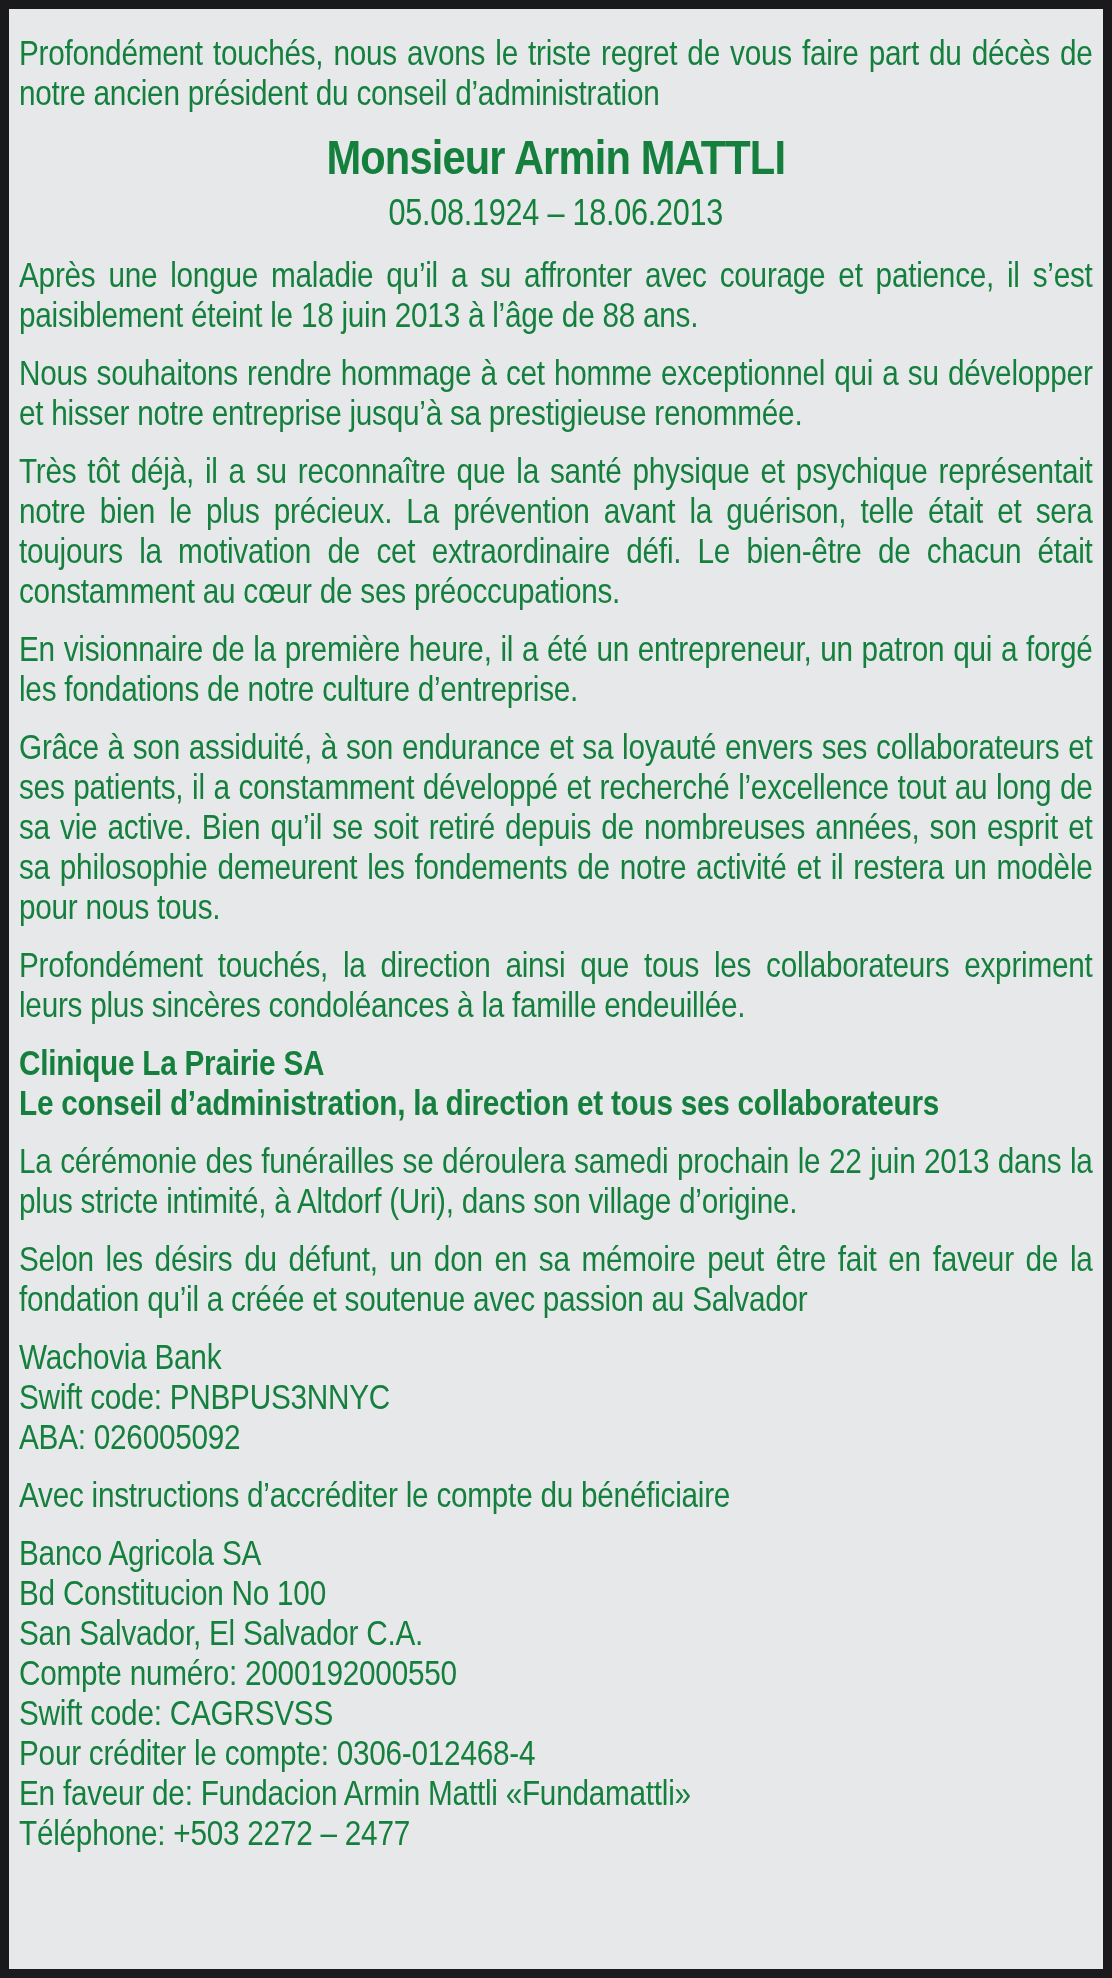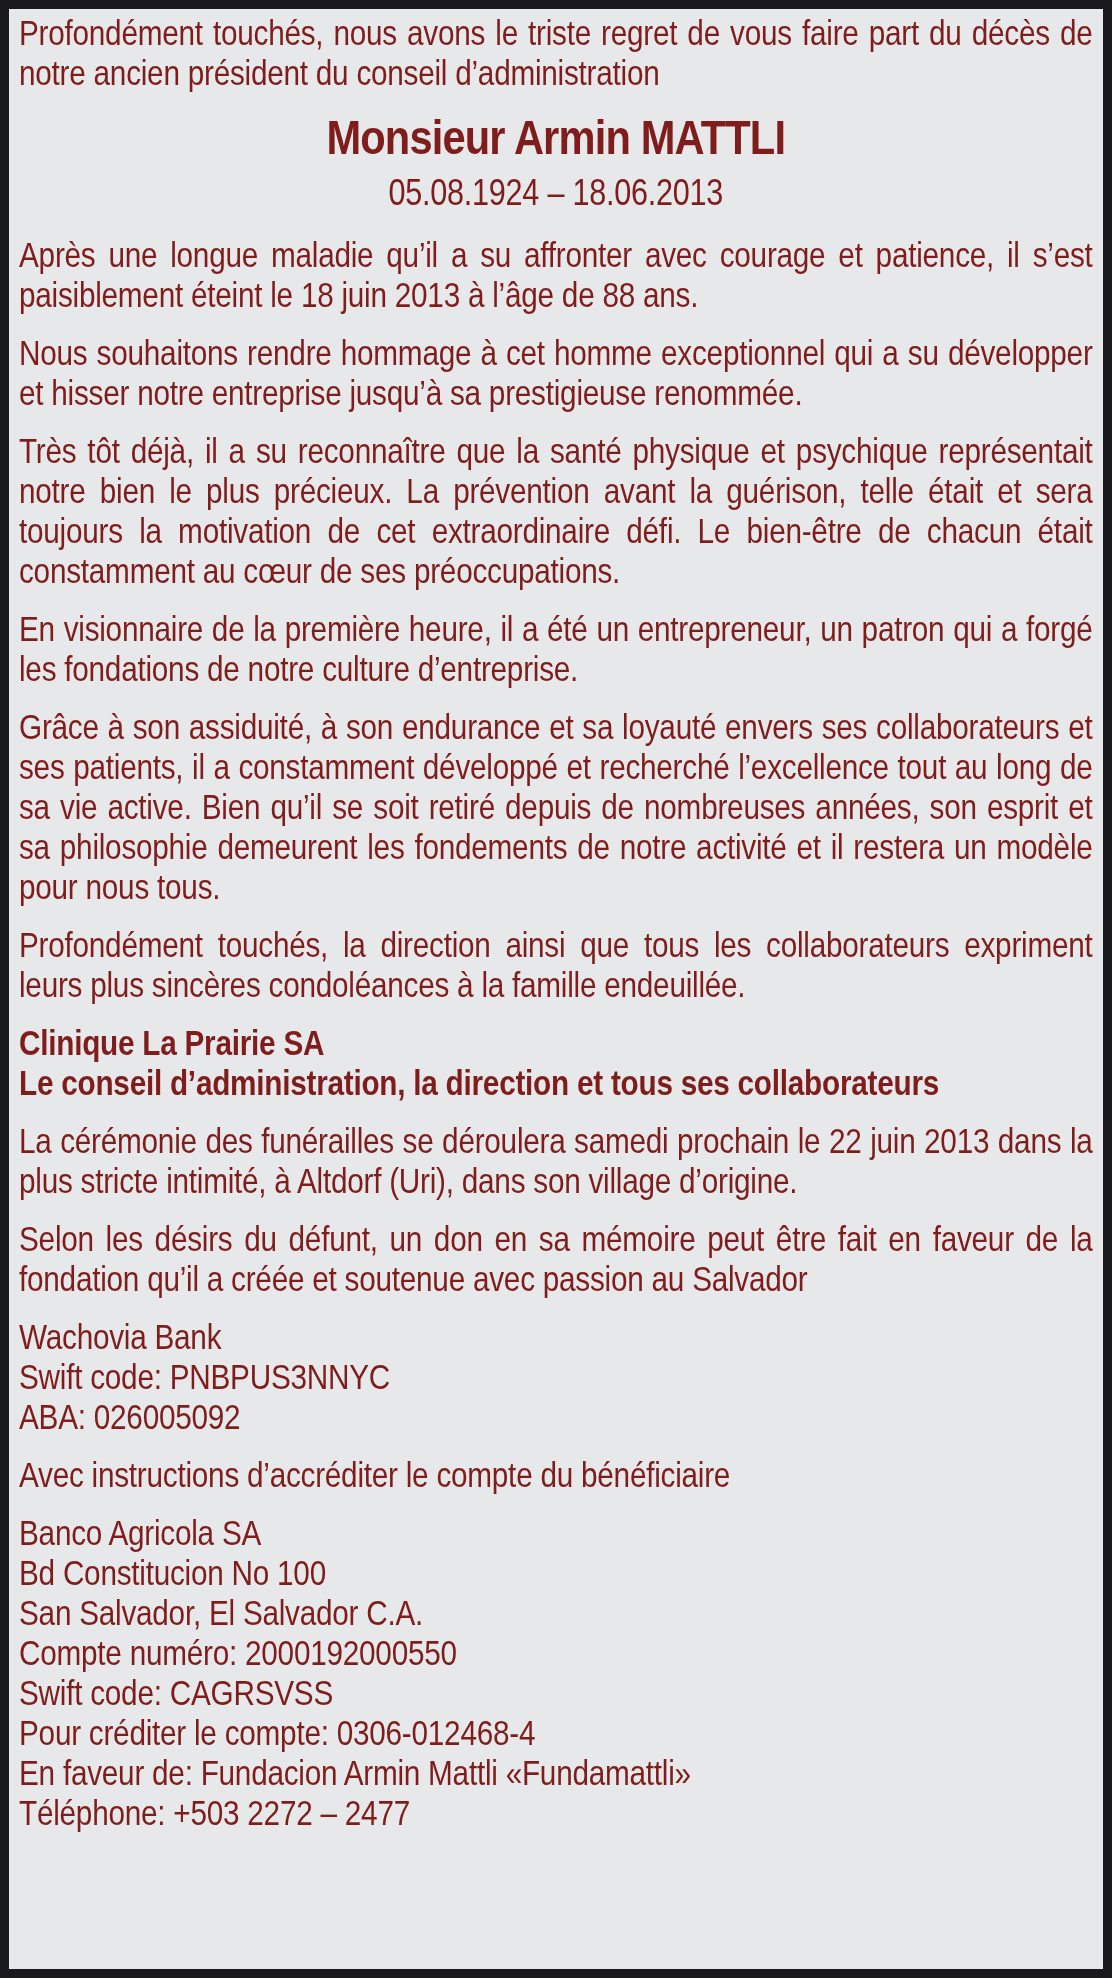--- a/index.html
+++ b/index.html
@@ -6,24 +6,24 @@
     margin: 0;
     padding: 0;
     background: #ffffff;
   }
   .page {
     box-sizing: border-box;
     width: 1112px;
     height: 1978px;
     background: #e7e8ea;
     border: 9px solid #1a1a1c;
-    padding: 4px 10px 10px 10px;
+    padding: 24px 10px 10px 10px;
     overflow: hidden;
     font-family: "Liberation Sans", "DejaVu Sans", sans-serif;
-    color: #7f1d1d;
+    color: #15803d;
   }
   
   .content {
     width: 1263px;
     transform: scaleX(0.85);
     transform-origin: top left;
     font-size: 35px;
     line-height: 40px;
     letter-spacing: -0.3px;
   }

